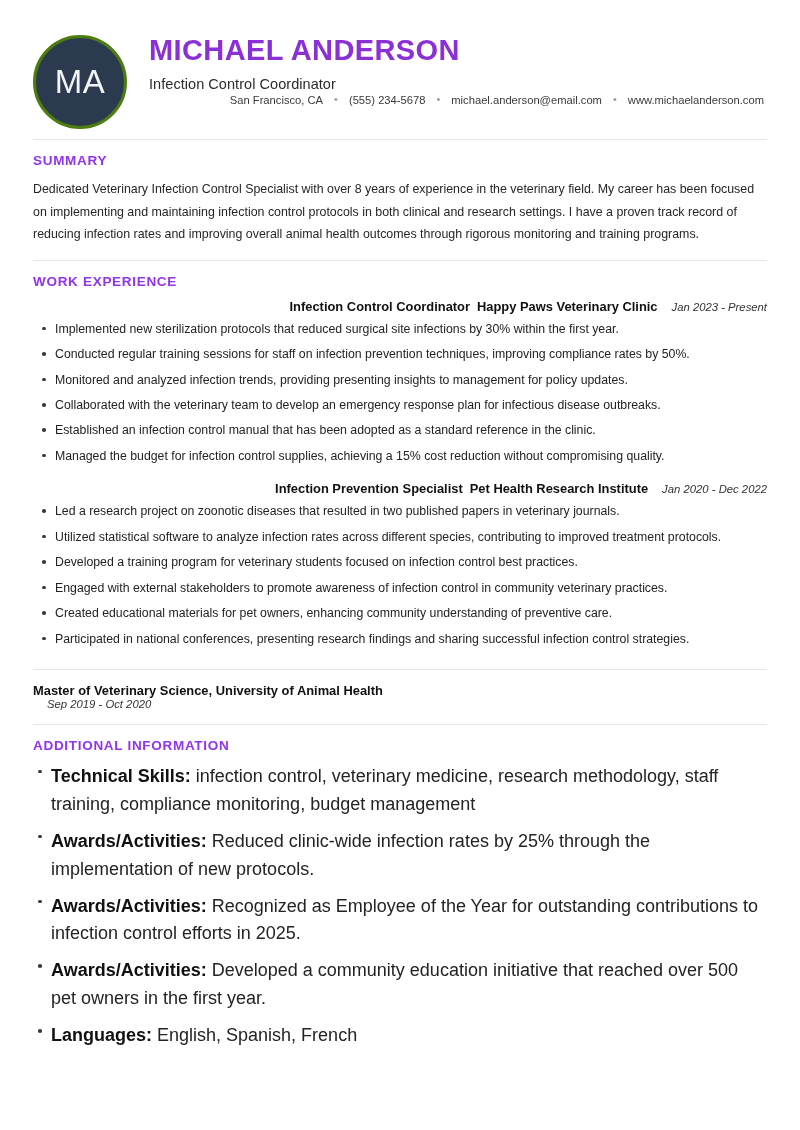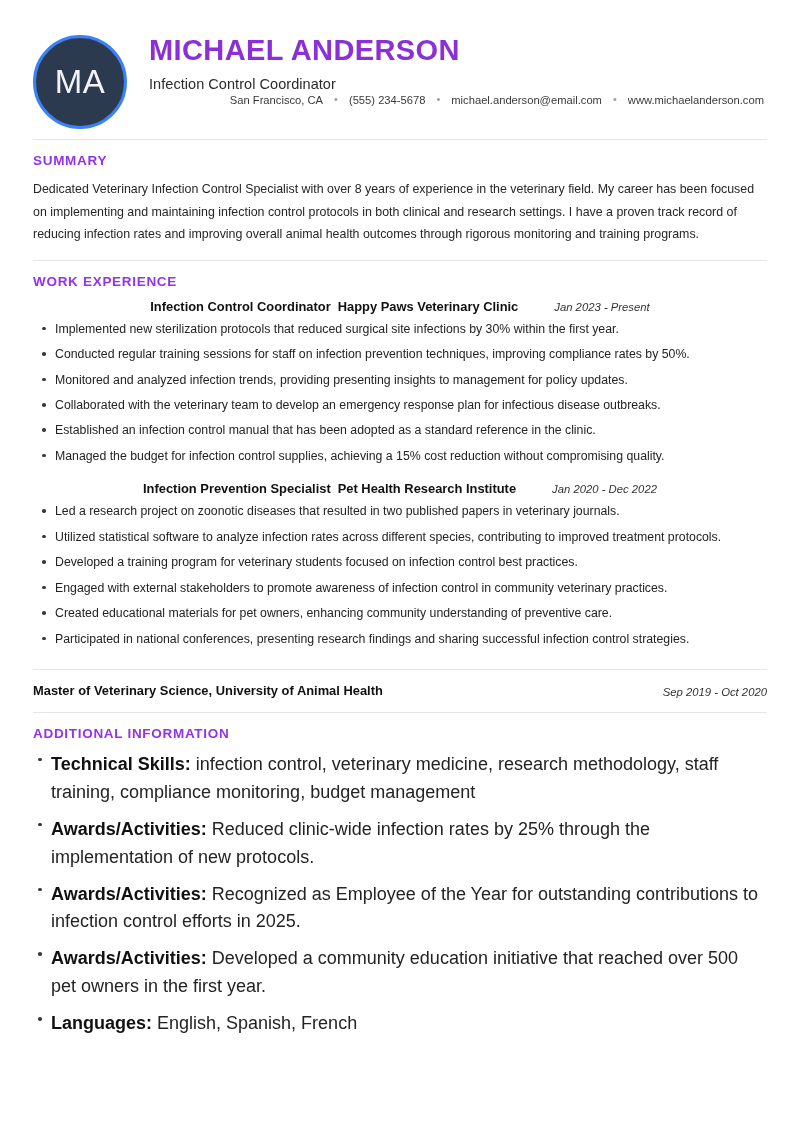--- a/index.html
+++ b/index.html
@@ -29,21 +29,21 @@
     align-items: flex-start;
     padding-top: 31px;
     padding-bottom: 10px;
   }
   .avatar {
     width: 94px;
     height: 94px;
     min-width: 94px;
     border-radius: 50%;
     background: #2c3a4f;
-    border: 3px solid #3b82f6;
+    border: 3px solid #4d7c0f;
     box-sizing: border-box;
     display: flex;
     align-items: center;
     justify-content: center;
     margin-top: 4px;
   }
   .avatar-initials {
     color: #f2f4f7;
     font-size: 33px;
     font-weight: 400;
@@ -108,23 +108,22 @@
     line-height: 1.82;
     color: #262626;
   }
 
   
   .job { margin-bottom: 4px; }
   .job + .job { margin-top: 16px; }
   .job-head {
     display: flex;
     align-items: baseline;
-    justify-content: center;
+    justify-content: flex-end;
     margin-bottom: 6px;
-    gap: 22px;
   }
   .job-head-left {
     font-size: 12.9px;
     font-weight: bold;
     color: #111111;
   }
   .job-company { padding-left: 7px; }
   .job-dates {
     font-size: 11.3px;
     font-style: italic;
@@ -152,22 +151,23 @@
     top: 7px;
     width: 3.5px;
     height: 3.5px;
     border-radius: 50%;
     background: #3a3a3a;
   }
 
   
   .edu-row {
     display: flex;
-    align-items: flex-end;
+    align-items: flex-start;
     justify-content: space-between;
+    flex-direction: column;
   }
   .edu-degree {
     font-size: 12.9px;
     font-weight: bold;
     color: #111111;
   }
   .edu-dates {
     font-size: 11.3px;
     font-style: italic;
     color: #333333;

